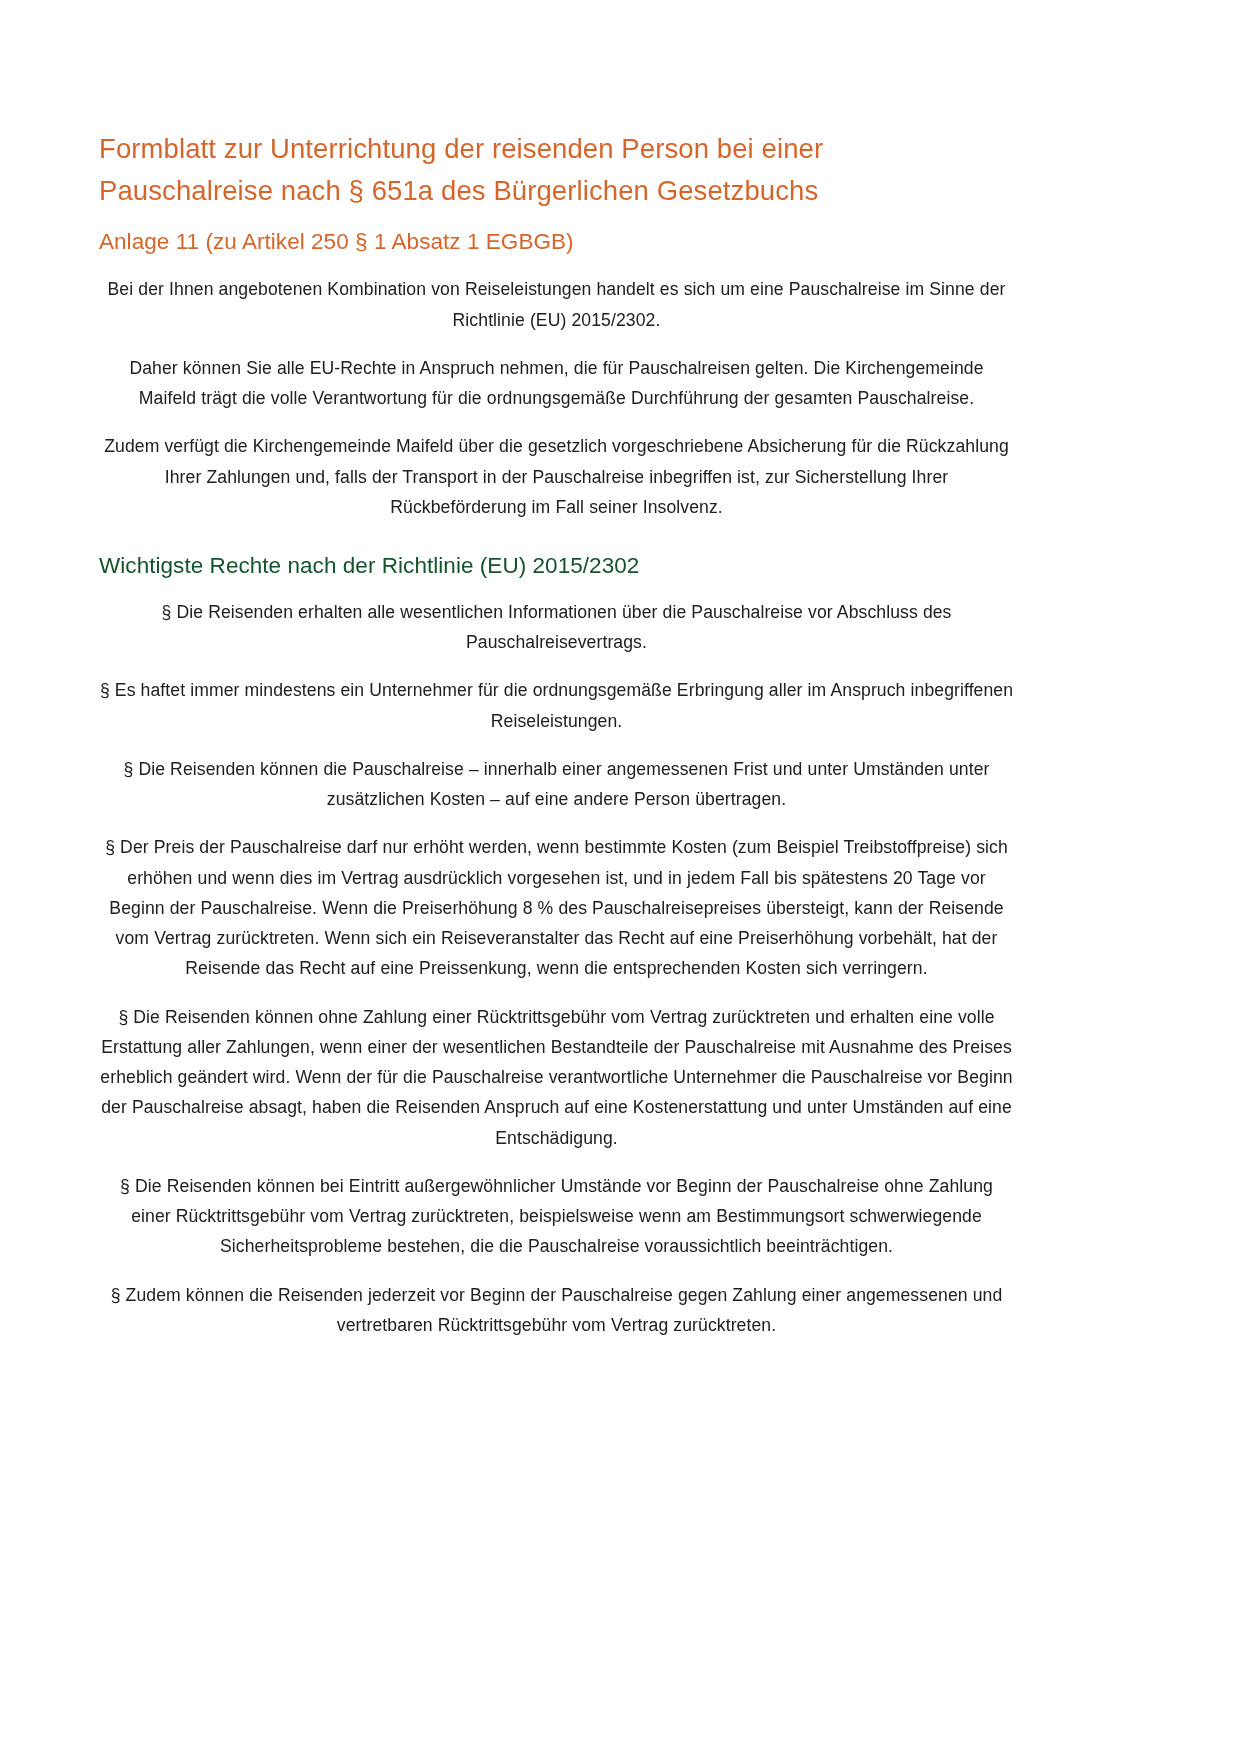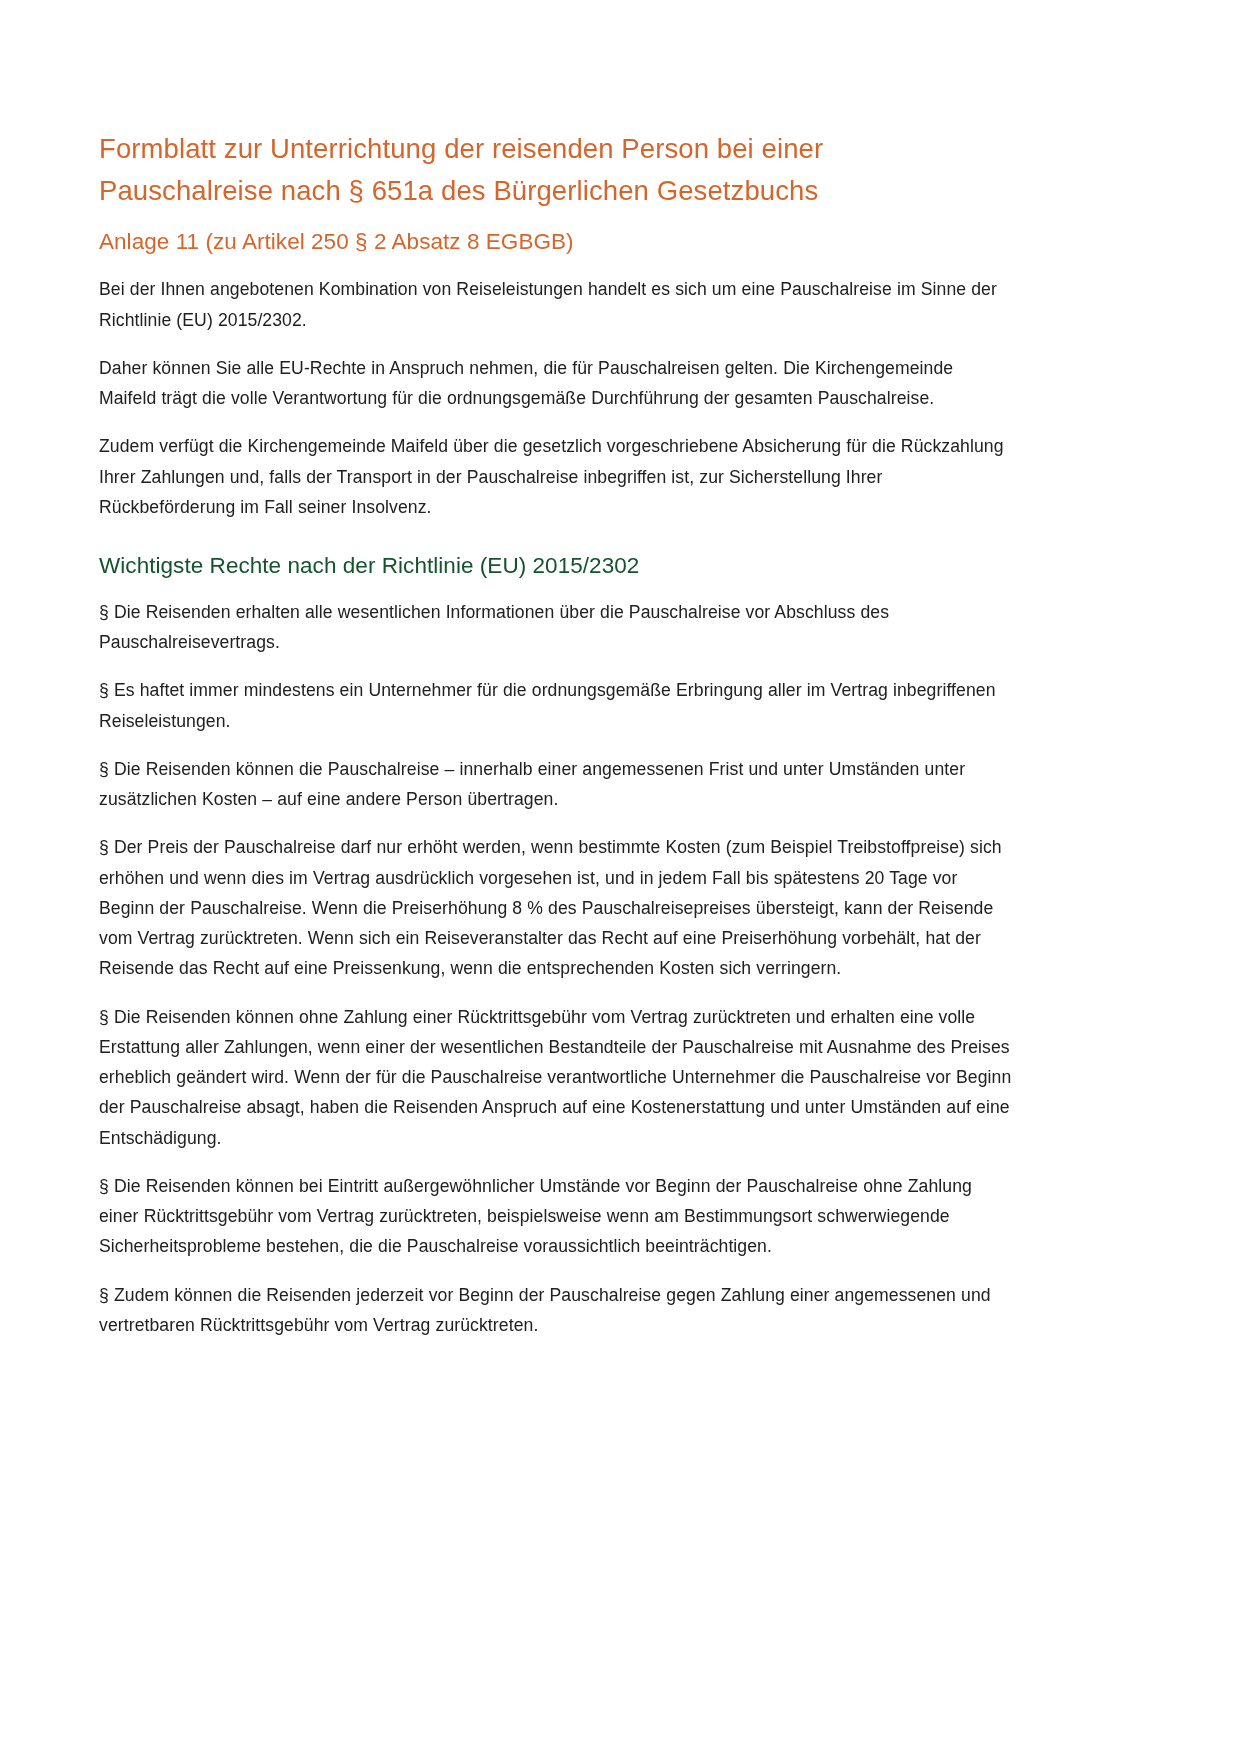--- a/index.html
+++ b/index.html
@@ -55,52 +55,52 @@
     letter-spacing: 0.05px;
     margin: 27px 0 14px 0;
   }
 
   
   .para {
     font-size: 17.6px;
     line-height: 1.72;
     color: #202020;
     margin: 0 0 18px 0;
-    text-align: left;
+    text-align: center;
     letter-spacing: 0.005em;
     word-spacing: 0.005em;
   }
   .para:last-child {
     margin-bottom: 0;
   }
   .para.first-after-subtitle {
     margin-top: 0;
   }
 </style>
 </head>
 <body>
 
 <div class="page">
   <div class="content">
 
     <h1 class="doc-title">Formblatt zur Unterrichtung der reisenden Person bei einer Pauschalreise nach § 651a des Bürgerlichen Gesetzbuchs</h1>
 
-    <h2 class="doc-subtitle">Anlage 11 (zu Artikel 250 § 2 Absatz 8 EGBGB)</h2>
+    <h2 class="doc-subtitle">Anlage 11 (zu Artikel 250 § 1 Absatz 1 EGBGB)</h2>
 
     <p class="para first-after-subtitle">Bei der Ihnen angebotenen Kombination von Reiseleistungen handelt es sich um eine Pauschalreise im Sinne der Richtlinie (EU) 2015/2302.</p>
 
     <p class="para">Daher können Sie alle EU-Rechte in Anspruch nehmen, die für Pauschalreisen gelten. Die Kirchengemeinde Maifeld trägt die volle Verantwortung für die ordnungsgemäße Durchführung der gesamten Pauschalreise.</p>
 
     <p class="para">Zudem verfügt die Kirchengemeinde Maifeld über die gesetzlich vorgeschriebene Absicherung für die Rückzahlung Ihrer Zahlungen und, falls der Transport in der Pauschalreise inbegriffen ist, zur Sicherstellung Ihrer Rückbeförderung im Fall seiner Insolvenz.</p>
 
     <h2 class="section-heading">Wichtigste Rechte nach der Richtlinie (EU) 2015/2302</h2>
 
     <p class="para">§ Die Reisenden erhalten alle wesentlichen Informationen über die Pauschalreise vor Abschluss des Pauschalreisevertrags.</p>
 
-    <p class="para">§ Es haftet immer mindestens ein Unternehmer für die ordnungsgemäße Erbringung aller im Vertrag inbegriffenen Reiseleistungen.</p>
+    <p class="para">§ Es haftet immer mindestens ein Unternehmer für die ordnungsgemäße Erbringung aller im Anspruch inbegriffenen Reiseleistungen.</p>
 
 
     <p class="para">§ Die Reisenden können die Pauschalreise – innerhalb einer angemessenen Frist und unter Umständen unter zusätzlichen Kosten – auf eine andere Person übertragen.</p>
 
     <p class="para">§ Der Preis der Pauschalreise darf nur erhöht werden, wenn bestimmte Kosten (zum Beispiel Treibstoffpreise) sich erhöhen und wenn dies im Vertrag ausdrücklich vorgesehen ist, und in jedem Fall bis spätestens 20 Tage vor Beginn der Pauschalreise. Wenn die Preiserhöhung 8 % des Pauschalreisepreises übersteigt, kann der Reisende vom Vertrag zurücktreten. Wenn sich ein Reiseveranstalter das Recht auf eine Preiserhöhung vorbehält, hat der Reisende das Recht auf eine Preissenkung, wenn die entsprechenden Kosten sich verringern.</p>
 
     <p class="para">§ Die Reisenden können ohne Zahlung einer Rücktrittsgebühr vom Vertrag zurücktreten und erhalten eine volle Erstattung aller Zahlungen, wenn einer der wesentlichen Bestandteile der Pauschalreise mit Ausnahme des Preises erheblich geändert wird. Wenn der für die Pauschalreise verantwortliche Unternehmer die Pauschalreise vor Beginn der Pauschalreise absagt, haben die Reisenden Anspruch auf eine Kostenerstattung und unter Umständen auf eine Entschädigung.</p>
 
     <p class="para">§ Die Reisenden können bei Eintritt außergewöhnlicher Umstände vor Beginn der Pauschalreise ohne Zahlung einer Rücktrittsgebühr vom Vertrag zurücktreten, beispielsweise wenn am Bestimmungsort schwerwiegende Sicherheitsprobleme bestehen, die die Pauschalreise voraussichtlich beeinträchtigen.</p>
 

